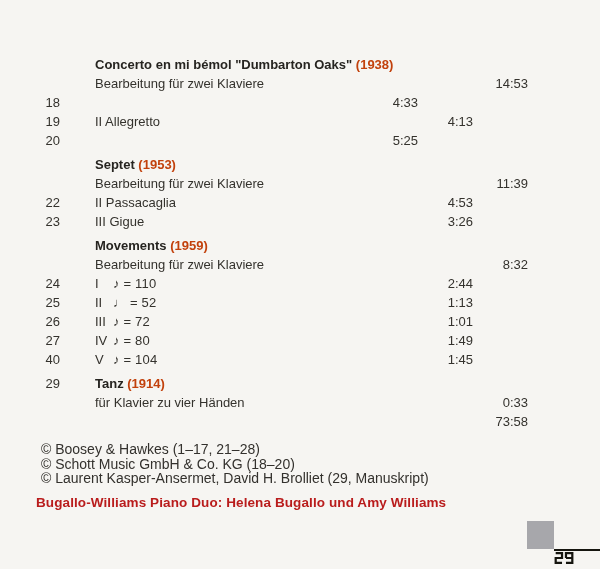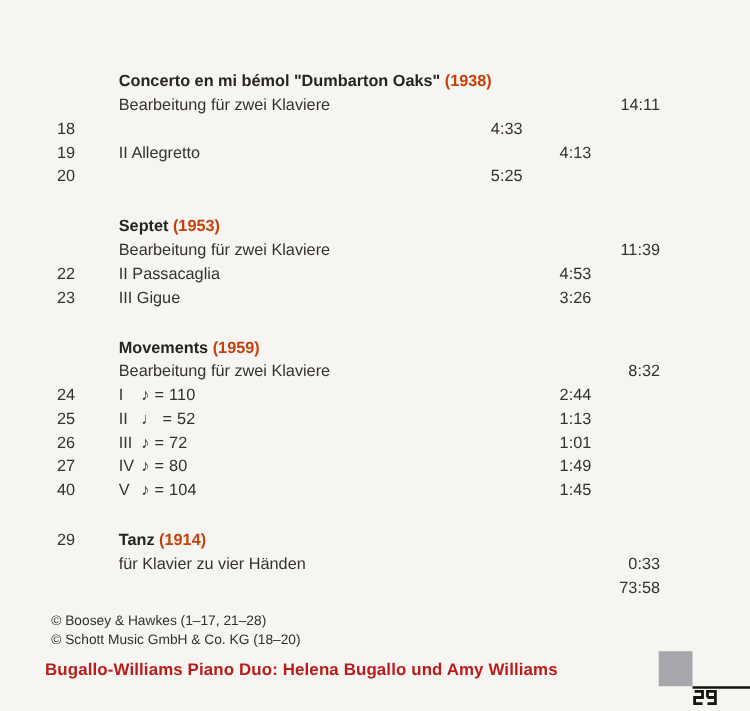--- a/index.html
+++ b/index.html
@@ -16,29 +16,29 @@
   #tracklist{padding-top:55px;width:528px;}
   .row{
     display:grid;
     grid-template-columns:60px 358px 55px 55px;
     height:19px;line-height:19px;font-size:13px;
     align-items:baseline;color:#34322d;
   }
   .cell-num{text-align:right;}
   .cell-title{padding-left:35px;white-space:nowrap;}
   .cell-time,.cell-total{text-align:right;}
-  .section{margin-top:21px;}
+  .section{margin-top:5px;}
   .section:first-child{margin-top:0;}
   .sec-title{font-weight:bold;color:#262420;}
   .sec-year{font-weight:bold;color:#c2410c;}
   .track-roman{display:inline-block;min-width:18px;}
   .tempo{letter-spacing:0.2px;}
   .total-row{margin-top:0;}
   
-  #credits{margin:11px 0 0 41px;font-size:11px;line-height:14.5px;color:#33312d;}
+  #credits{margin:11px 0 0 41px;font-size:14px;line-height:14.5px;color:#33312d;}
   .performers{
     margin:9px 0 0 36px;font-size:13.5px;font-weight:bold;color:#b91c1c;
     letter-spacing:0.1px;
   }
   
   .corner-square{position:absolute;left:527px;top:521px;width:27px;height:28px;background:#a7a7ab;}
   .footer-rule{position:absolute;left:554px;top:549px;width:46px;height:2px;background:#15150f;}
   .page-number{position:absolute;left:554px;top:552px;width:20px;height:12px;}
   .page-number svg{display:block;}
 </style>
@@ -51,21 +51,21 @@
         <div class="row">
           <div class="cell-num"></div>
           <div class="cell-title"><span class="sec-title">Concerto en mi bémol "Dumbarton Oaks"</span> <span class="sec-year">(1938)</span></div>
           <div class="cell-time"></div>
           <div class="cell-total"></div>
         </div>
         <div class="row">
           <div class="cell-num"></div>
           <div class="cell-title"><span>Bearbeitung für zwei Klaviere</span></div>
           <div class="cell-time"></div>
-          <div class="cell-total">14:11</div>
+          <div class="cell-total">14:53</div>
         </div>
         <div class="row">
           <div class="cell-num">18</div>
           <div class="cell-time">4:33</div>
           <div class="cell-total"></div>
         </div>
         <div class="row">
           <div class="cell-num">19</div>
           <div class="cell-title"><span>II Allegretto</span></div>
           <div class="cell-time">4:13</div>
@@ -164,20 +164,21 @@
       <div class="row total-row">
         <div class="cell-num"></div>
         <div class="cell-title"></div>
         <div class="cell-time"></div>
         <div class="cell-total">73:58</div>
       </div>
     </div>
   <div id="credits">
       <div class="credit-line">© Boosey &amp; Hawkes (1–17, 21–28)</div>
       <div class="credit-line">© Schott Music GmbH &amp; Co. KG (18–20)</div>
+      <div class="credit-line">© Laurent Kasper-Ansermet, David H. Brolliet (29, Manuskript)</div>
     </div>
   <div class="performers">Bugallo-Williams Piano Duo: Helena Bugallo und Amy Williams</div>
   <div class="corner-square" style="background: rgb(167, 167, 171);"></div>
   <div class="footer-rule" style="background: rgb(21, 21, 15);"></div>
   <div class="page-number" aria-label="29">
       <svg width="20" height="12" viewBox="0 0 22 14">
         <path d="M1.3,1.3 H8.7 V7 H1.3 V12.7 H8.7" transform="translate(0,0)" fill="none" stroke="#15150f" stroke-width="2.6"></path>
         <path d="M1.3,7 V1.3 H8.7 V12.7 H1.3 M1.3,7 H8.7" transform="translate(12,0)" fill="none" stroke="#15150f" stroke-width="2.6"></path>
       </svg>
     </div>

